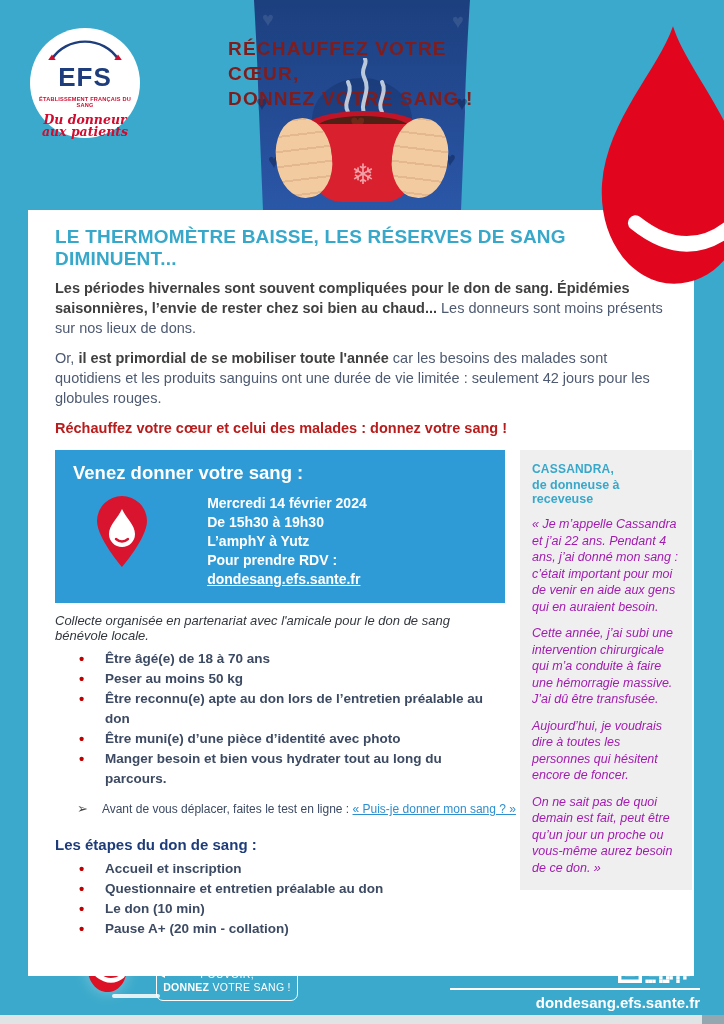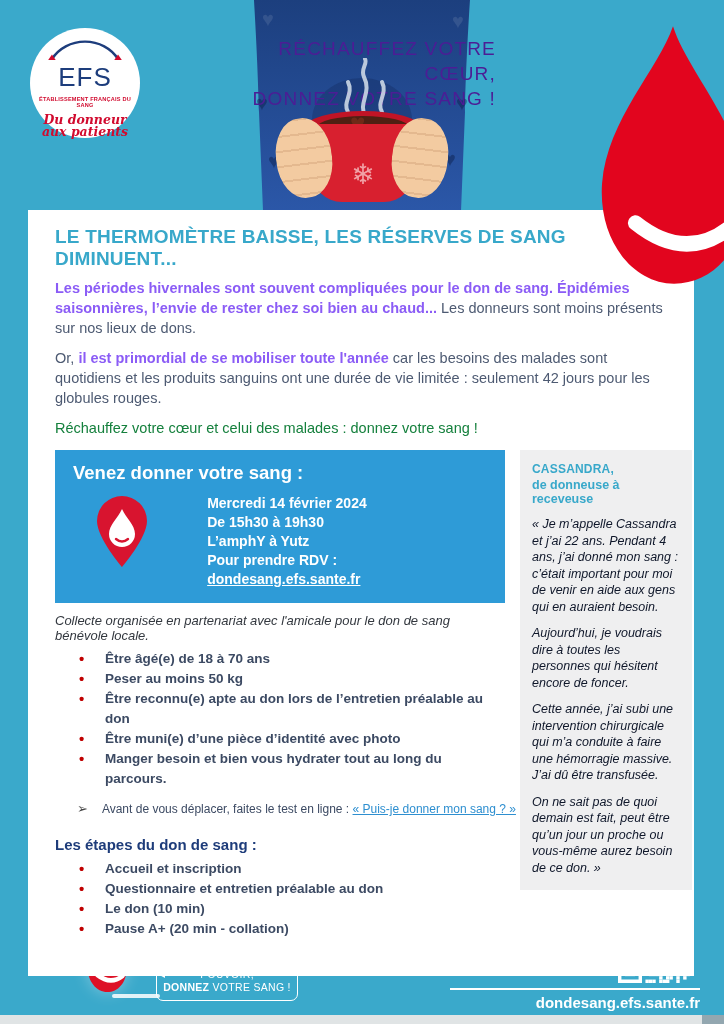--- a/index.html
+++ b/index.html
@@ -9,22 +9,22 @@
     background:#3aa9cb; font-family:"Liberation Sans", sans-serif;
     margin:0 auto;
   }
 
   
   .hero { position:absolute; inset:0 0 auto 0; height:210px; }
   .sweater-svg { position:absolute; left:242px; top:0; }
   .sw-heart { position:absolute; color:rgba(255,255,255,0.10); font-size:20px; }
   .sw-heart.dark { color:rgba(10,28,70,0.45); }
   .hero-title {
-    position:absolute; left:228px; top:36px; width:268px; text-align:right;
-    color:#4c1d95; font-weight:normal; font-size:19px; line-height:25px; letter-spacing:1.2px;
+    position:absolute; left:228px; top:36px; width:268px; text-align:left;
+    color:#7f1d1d; font-weight:bold; font-size:19px; line-height:25px; letter-spacing:1.2px;
   }
   .steam-svg { position:absolute; left:338px; top:58px; }
   .hand {
     position:absolute; width:56px; height:80px; border-radius:48%;
     background:#f3cba1;
     background-image:repeating-linear-gradient(180deg, rgba(160,100,60,0.18) 0 2px, transparent 2px 15px);
     top:118px;
   }
   .hand.left  { left:276px; transform:rotate(-7deg); }
   .hand.right { left:392px; transform:rotate(7deg); }
@@ -40,38 +40,38 @@
     background:#4f2013; border-radius:50%; }
   .coffee-heart { position:absolute; left:350px; top:108px; color:#6e2a18; font-size:26px; }
 
   
   .efs-logo {
     position:absolute; left:30px; top:28px; width:110px; height:110px;
     background:#fff; border-radius:50%; display:flex; flex-direction:column;
     align-items:center; justify-content:center; text-align:center; z-index:4;
   }
   .efs-arc { margin-bottom:-26px; }
-  .efs-word { color:#1d3d7c; font-weight:normal; font-size:26px; letter-spacing:1px;margin-top:26px; }
+  .efs-word { color:#1d3d7c; font-weight:bold; font-size:26px; letter-spacing:1px;margin-top:26px; }
   .efs-org { color:#d10a2e; font-weight:bold; font-size:5.6px; letter-spacing:0.2px; margin-top:3px; }
   .efs-tagline { color:#d10a2e; font-family:"DejaVu Serif", serif; font-style:italic;
     font-size:12.5px; line-height:12px; margin-top:6px; font-weight:bold; }
 
   
   .big-drop { position:absolute; left:597px; top:26px; z-index:3; }
 
   
   .card {
     position:absolute; left:28px; top:210px; width:666px; height:766px;
     background:#fff; z-index:2; padding:8px 0 0 27px; overflow:hidden;
   }
   .headline { color:#38a8ca; font-weight:bold; font-size:19px; letter-spacing:0.2px;
     margin:8px 30px 8px 0; }
   .para { font-size:14.5px; line-height:20px; color:#4d5a72; margin:0 30px 10px 0; }
-  .para b { color:#8b5cf6; }
-  .para.allbold { color:#15803d; font-weight:normal; margin-bottom:12px; }
+  .para b { color:#404040; }
+  .para.allbold { color:#b91c1c; font-weight:bold; margin-bottom:12px; }
 
   .row { display:flex; gap:15px; margin-right:2px; align-items:flex-start; }
   .col-left { width:450px; }
 
   .event-box { background:#2e9bd7; color:#fff; padding:12px 16px 14px 18px; position:relative; min-height:134px; }
   .event-title { font-weight:bold; font-size:18.5px; margin-bottom:10px; }
   .event-flex { display:flex;gap:36px; }
   .pin-wrap { width:100px; display:flex; justify-content:center; padding-top:2px; }
   .event-details { font-weight:bold; font-size:14px; line-height:19px; }
   .u-link { text-decoration:underline; cursor:pointer; }
@@ -83,21 +83,21 @@
   ul.blist li { position:relative; padding-left:50px; font-size:13.5px; line-height:20px; color:#3c4a63; }
   ul.blist li::before { content:"•"; position:absolute; left:24px; top:0; color:#c00000; font-size:15px; }
 
   .arrow-line { margin-top:12px; font-size:12px; color:#3c4a63; white-space:nowrap; padding-left:22px; }
   .arrow-glyph { color:#444; margin-right:14px; font-size:13px; }
   .test-link { color:#2e8fd0; text-decoration:underline; cursor:pointer; }
 
   .testimonial { width:172px; background:#efeff0; padding:12px 11px 14px 12px; min-height:424px; }
   .t-name { color:#38a8ca; font-weight:bold; font-size:12px; letter-spacing:0.2px; }
   .t-sub { color:#38a8ca; font-weight:bold; font-size:12.5px; margin-top:2px; }
-  .t-para { color:#0f172a; font-style:italic; font-size:12.5px; line-height:16.5px; margin-top:10px; }
+  .t-para { color:#a21caf; font-style:italic; font-size:12.5px; line-height:16.5px; margin-top:10px; }
 
   
   .footer-drop { position:absolute; left:76px; top:922px; filter:drop-shadow(0 0 8px rgba(255,255,255,0.35)); }
   .drop-dash { position:absolute; left:112px; top:994px; width:48px; height:4px;
     background:rgba(255,255,255,0.85); border-radius:2px; }
   .bubble {
     position:absolute; left:156px; top:948px; width:142px;
     border:1.5px solid #fff; border-radius:7px; padding:6px 6px;
     color:#fff; font-size:10.5px; line-height:13px; text-align:center; letter-spacing:0.3px;
   }
@@ -235,22 +235,22 @@
           <li>Questionnaire et entretien préalable au don</li>
           <li>Le don (10 min)</li>
           <li>Pause A+ (20 min - collation)</li>
         </ul>
       </div>
 
       <aside class="testimonial">
         <div class="t-name">CASSANDRA,</div>
         <div class="t-sub">de donneuse à receveuse</div>
         <p class="t-para">« Je m’appelle Cassandra et j’ai 22 ans. Pendant 4 ans, j’ai donné mon sang : c’était important pour moi de venir en aide aux gens qui en auraient besoin.</p>
+        <p class="t-para">Cette année, j’ai subi une intervention chirurgicale qui m’a conduite à faire une hémorragie massive. J’ai dû être transfusée.</p>
         <p class="t-para">Aujourd’hui, je voudrais dire à toutes les personnes qui hésitent encore de foncer.</p>
-        <p class="t-para">Cette année, j’ai subi une intervention chirurgicale qui m’a conduite à faire une hémorragie massive. J’ai dû être transfusée.</p>
         <p class="t-para">On ne sait pas de quoi demain est fait, peut être qu’un jour un proche ou vous-même aurez besoin de ce don. »</p>
       </aside>
     </div>
 
   </div>
 
   <svg class="footer-drop" width="62" height="70" viewBox="0 0 150 254">
     <path d="M75 0 C61 42 10 92 5 155 C1 212 36 254 76 254 C117 254 150 216 146 158 C141 97 89 44 75 0 Z" fill="#dd1126"></path>
     <path d="M40 192 Q 88 230 131 196" stroke="#fff" stroke-width="17" fill="none" stroke-linecap="round"></path>
   </svg>

